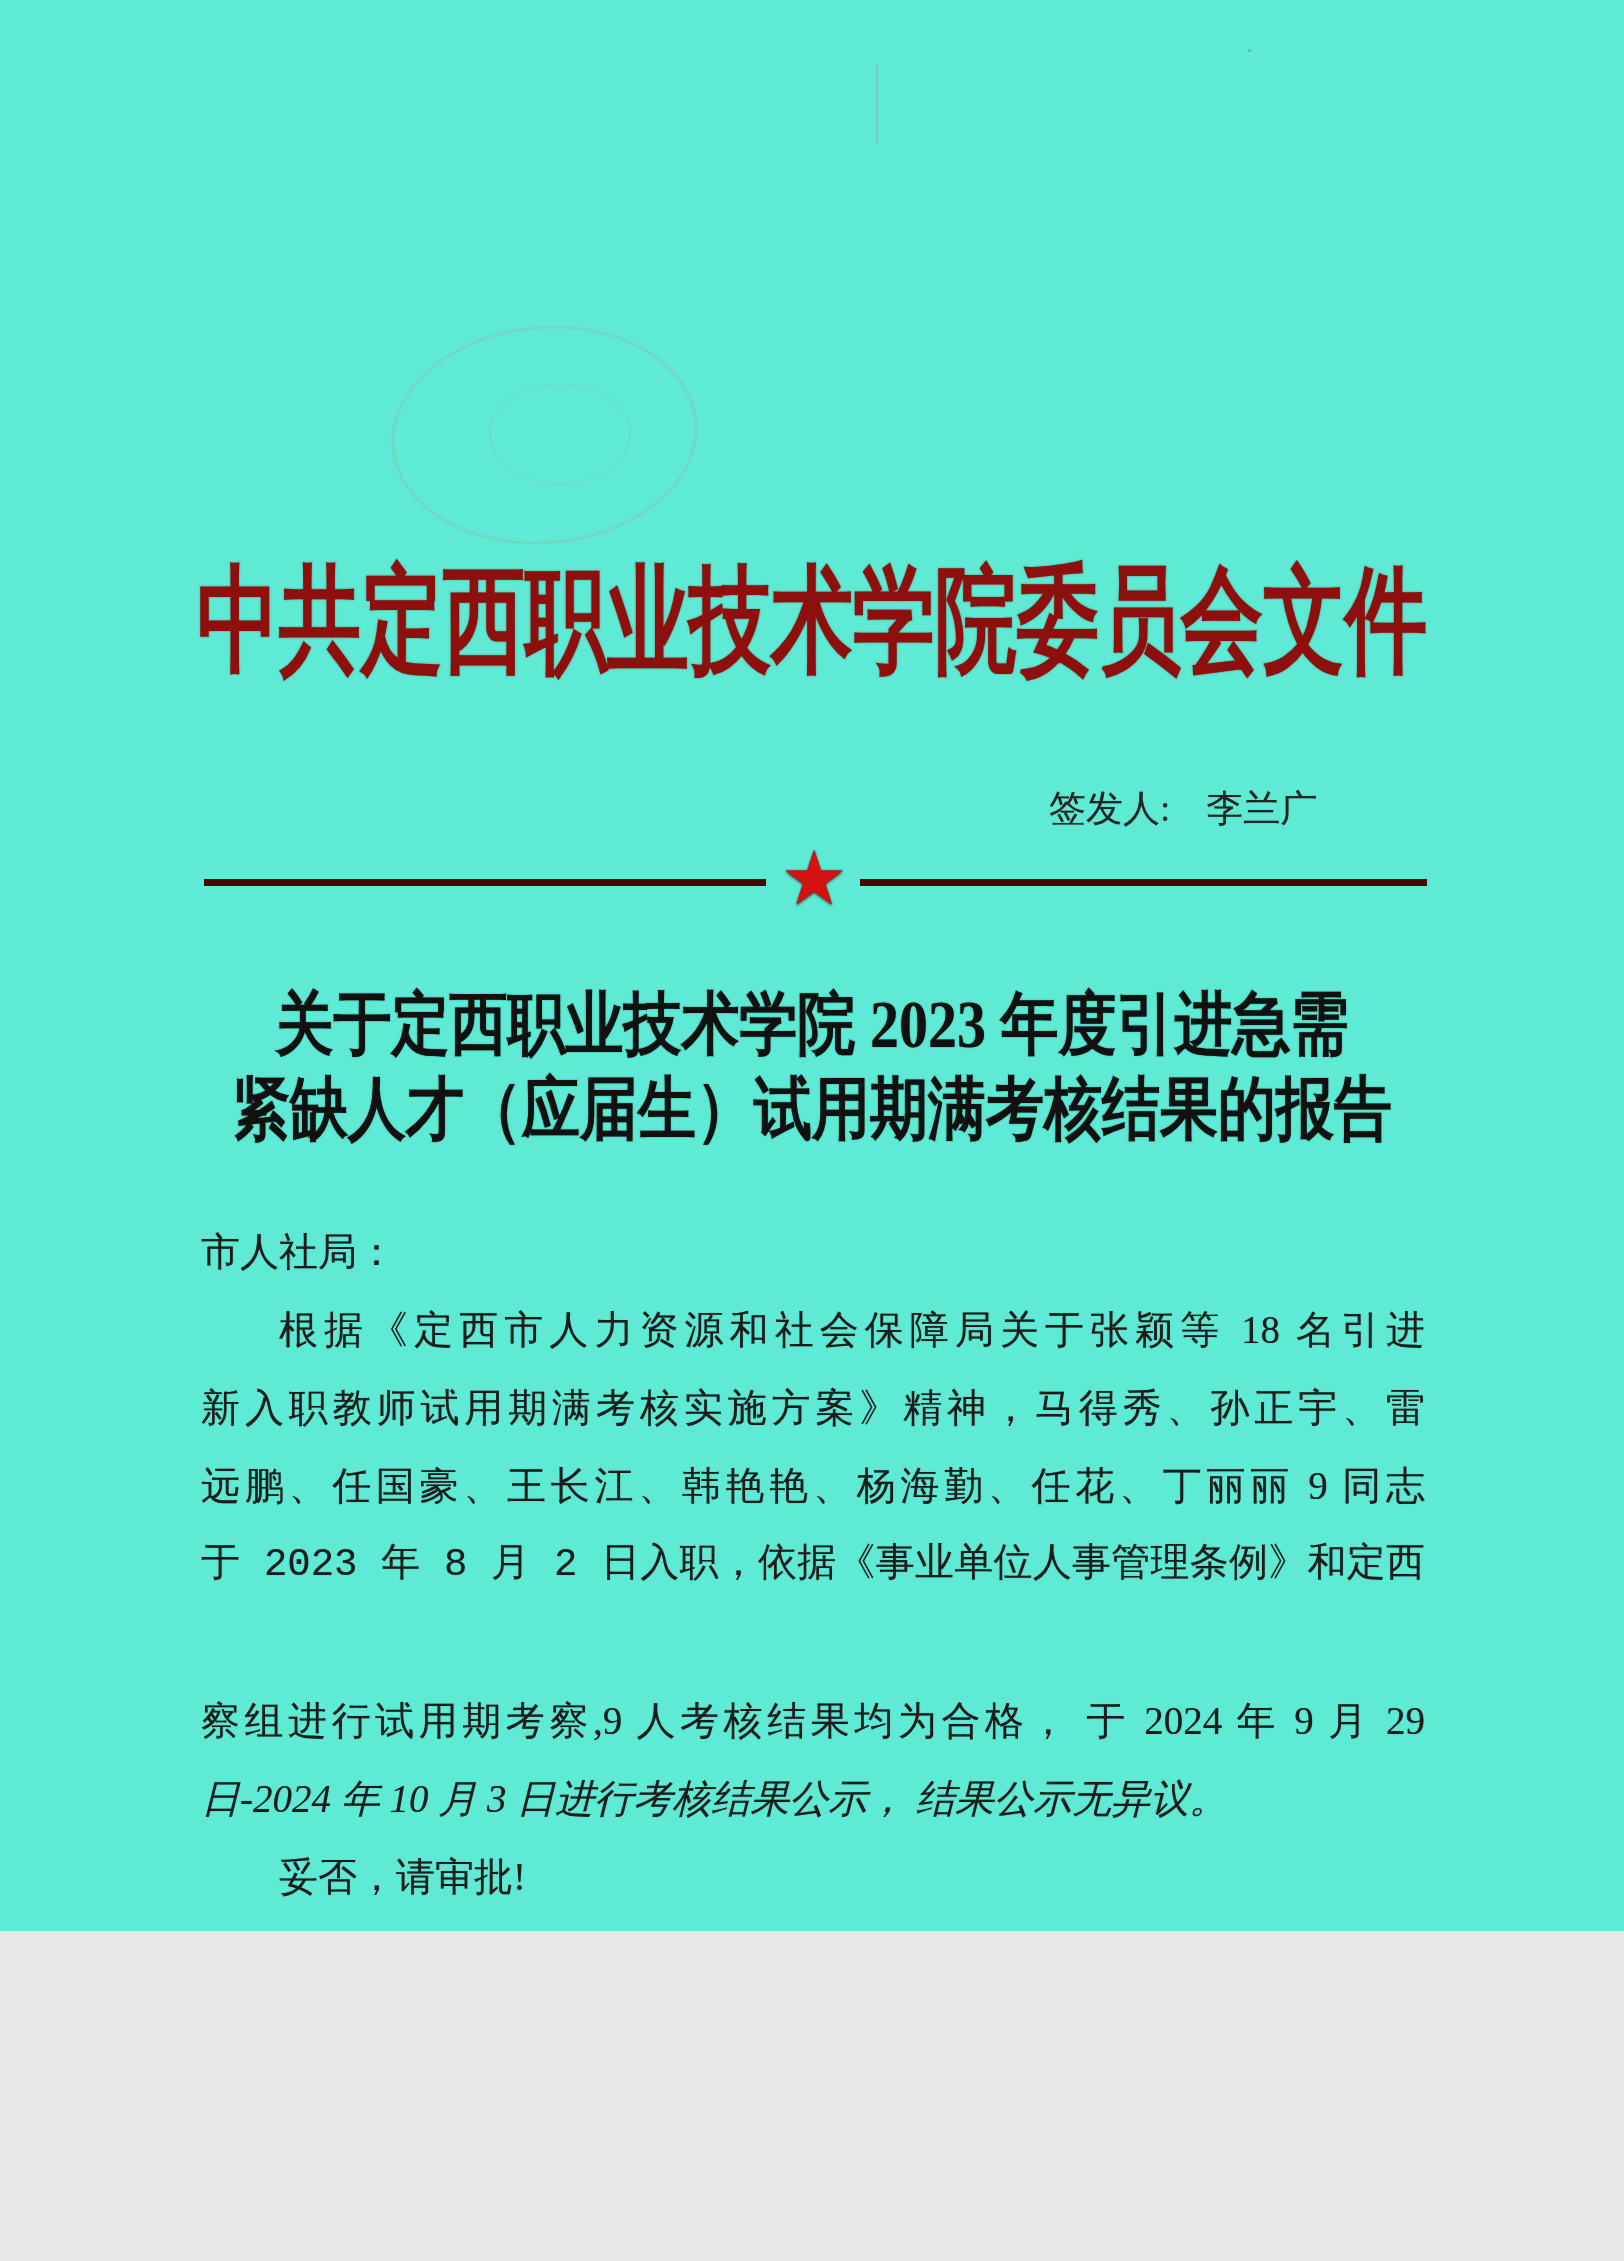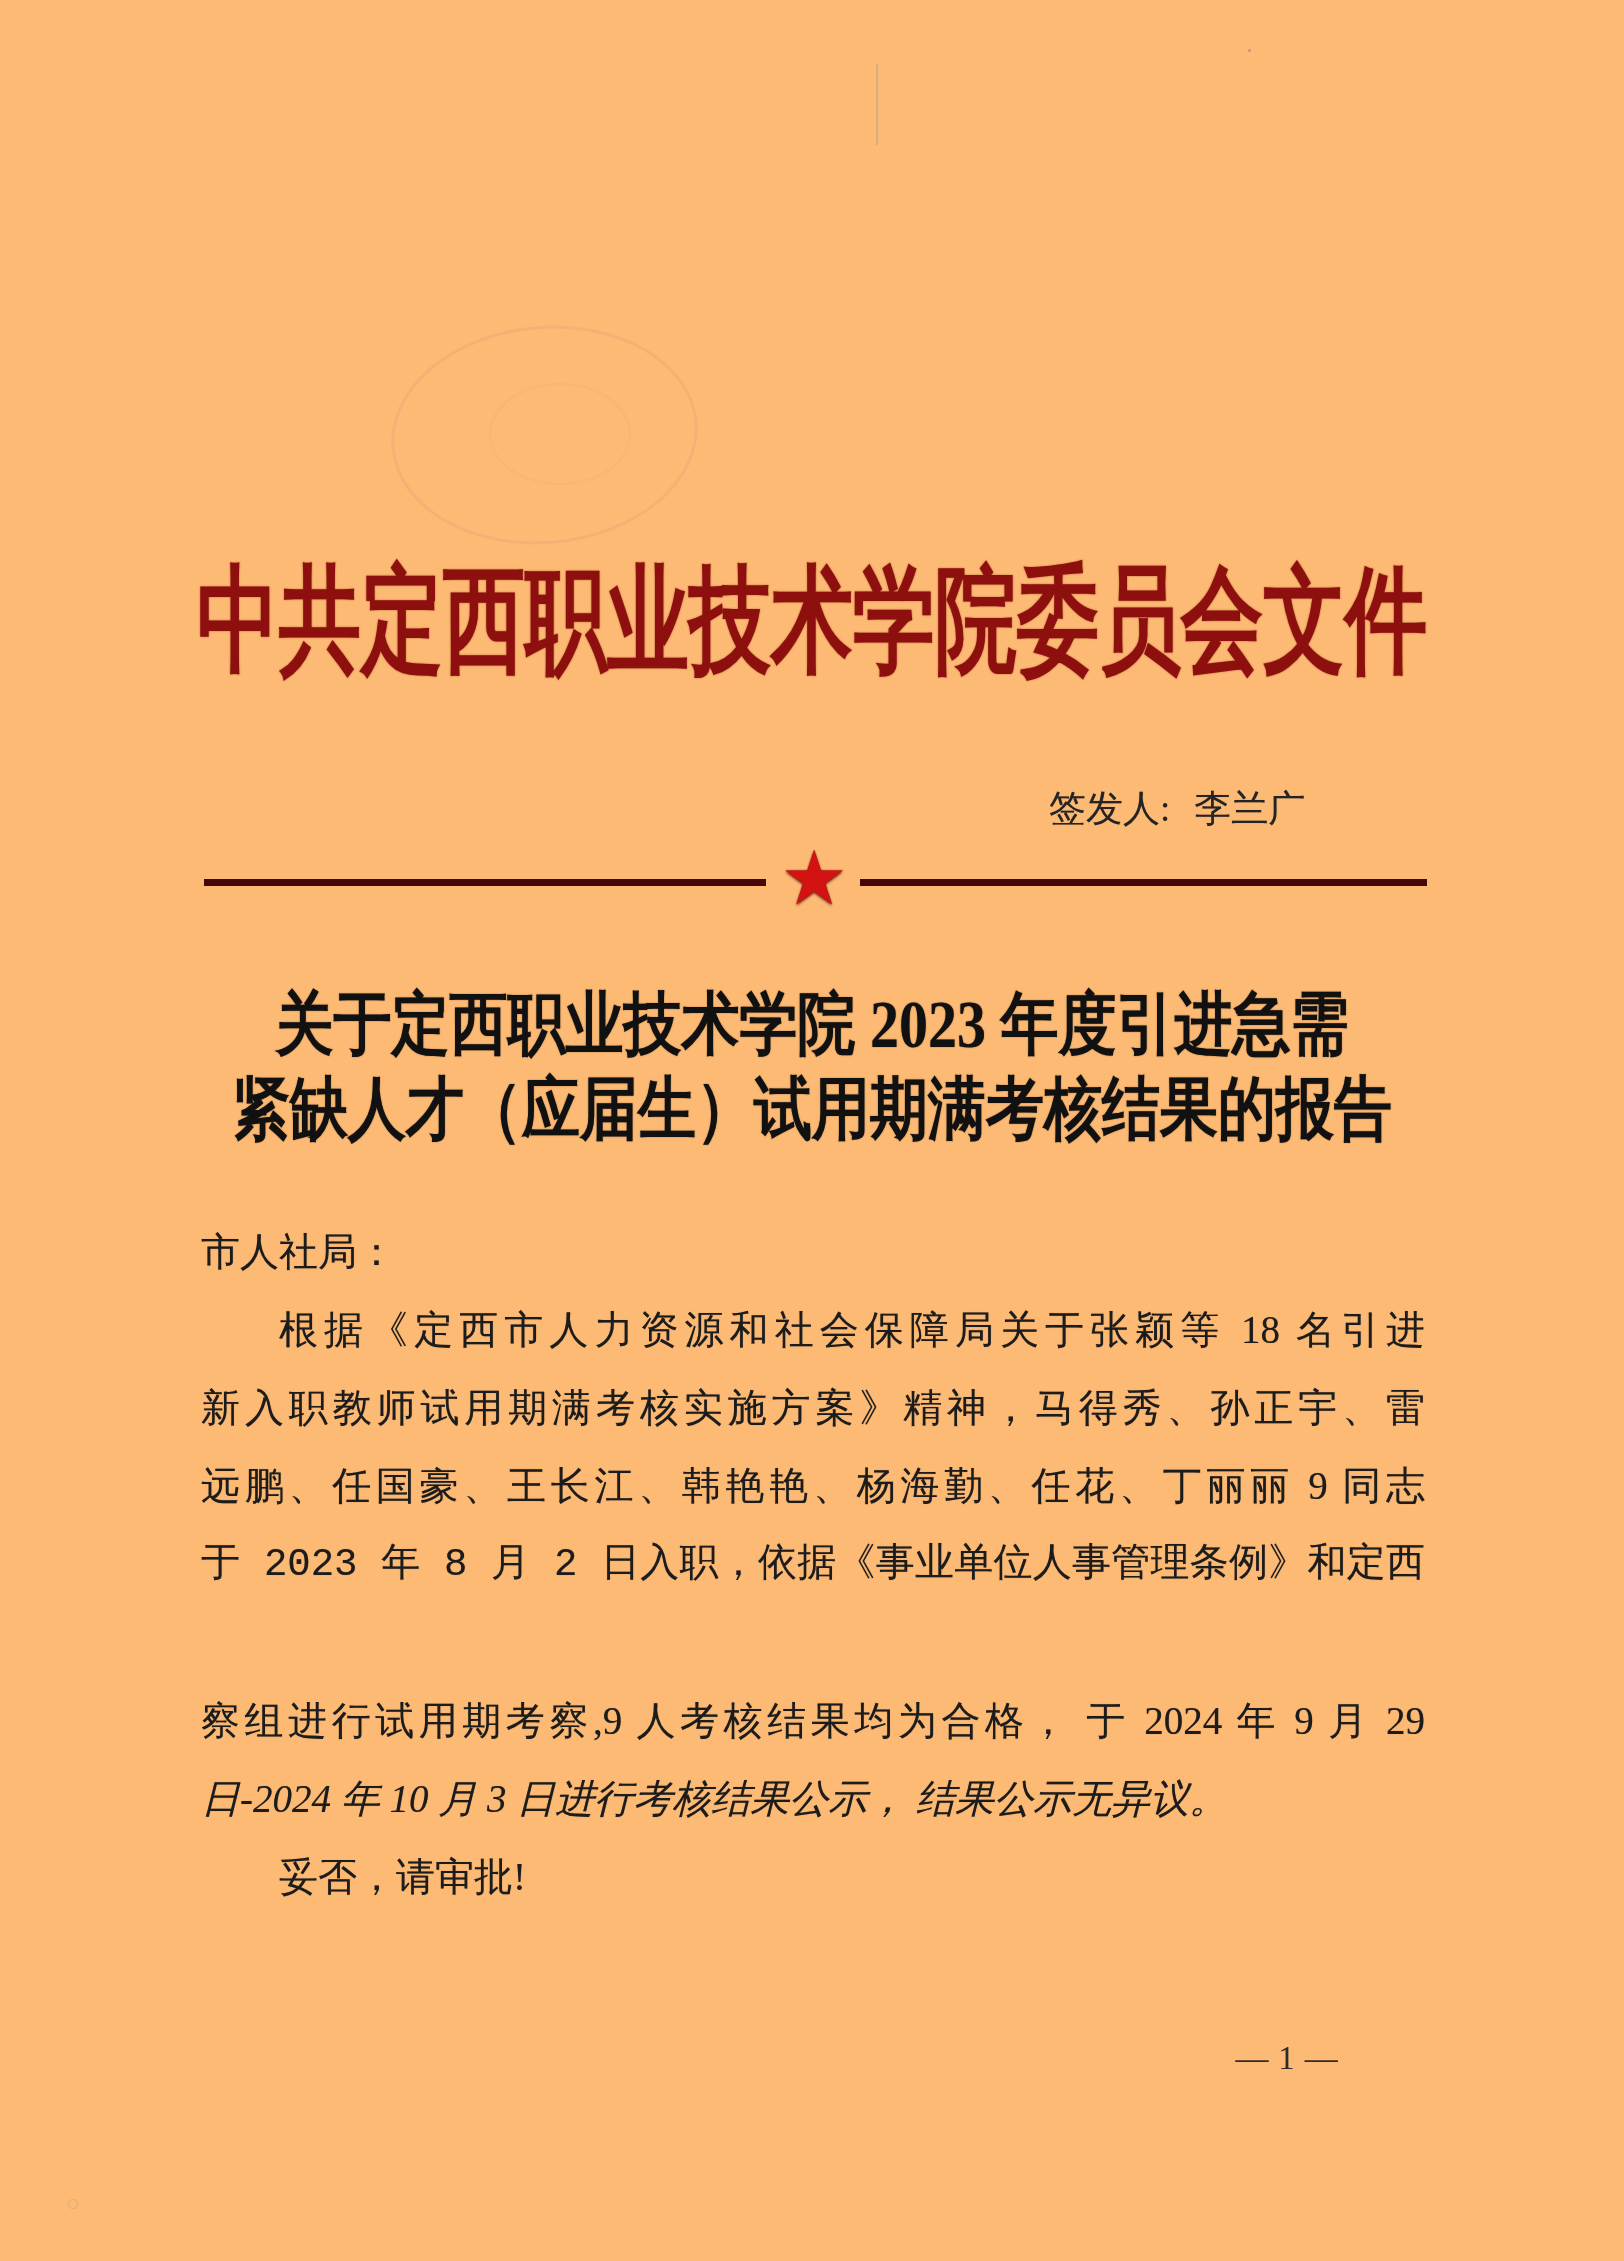--- a/index.html
+++ b/index.html
@@ -1,21 +1,21 @@
 <!DOCTYPE html>
 <html style="font-size:13px"><head>
 <meta charset="utf-8">
 <style>
   html, body { margin: 0; padding: 0; background: #e8e8e8; }
   .page {
     position: relative;
     width: 1624px;
-    height: 2261px;
+    height: 1931px;
     margin: 0 auto;
-    background: #fdba74;
+    background: #5eead4;
     overflow: hidden;
     font-family: "Liberation Serif", "DejaVu Serif", serif;
     color: #1e1e1e;
   }
 
   
   .seal-ghost {
     position: absolute;
     left: 391px; top: 326px;
     width: 301px; height: 212px;
@@ -72,21 +72,21 @@
     position: absolute;
     left: 0; top: 784px;
     width: 100%;
     height: 49px;
     font-size: 37px;
     color: #242424;
     text-shadow: 0 0 0.8px rgba(30,30,30,0.4);
   }
   .doc-number { position: absolute; left: 257px; top: 0; white-space: nowrap; }
   .signer { position: absolute; left: 1049px; top: 0; white-space: nowrap; }
-  .signer-label { margin-right: 24px; text-align: center; }
+  .signer-label { margin-right: 36px; text-align: center; }
 
   .red-rule {
     position: absolute;
     top: 879px;
     height: 7.3px;
     background: #470707;
   }
   .red-rule-left  { left: 204px;  width: 562px; }
   .red-rule-right { left: 860px; width: 567px; }
   .star-icon {

